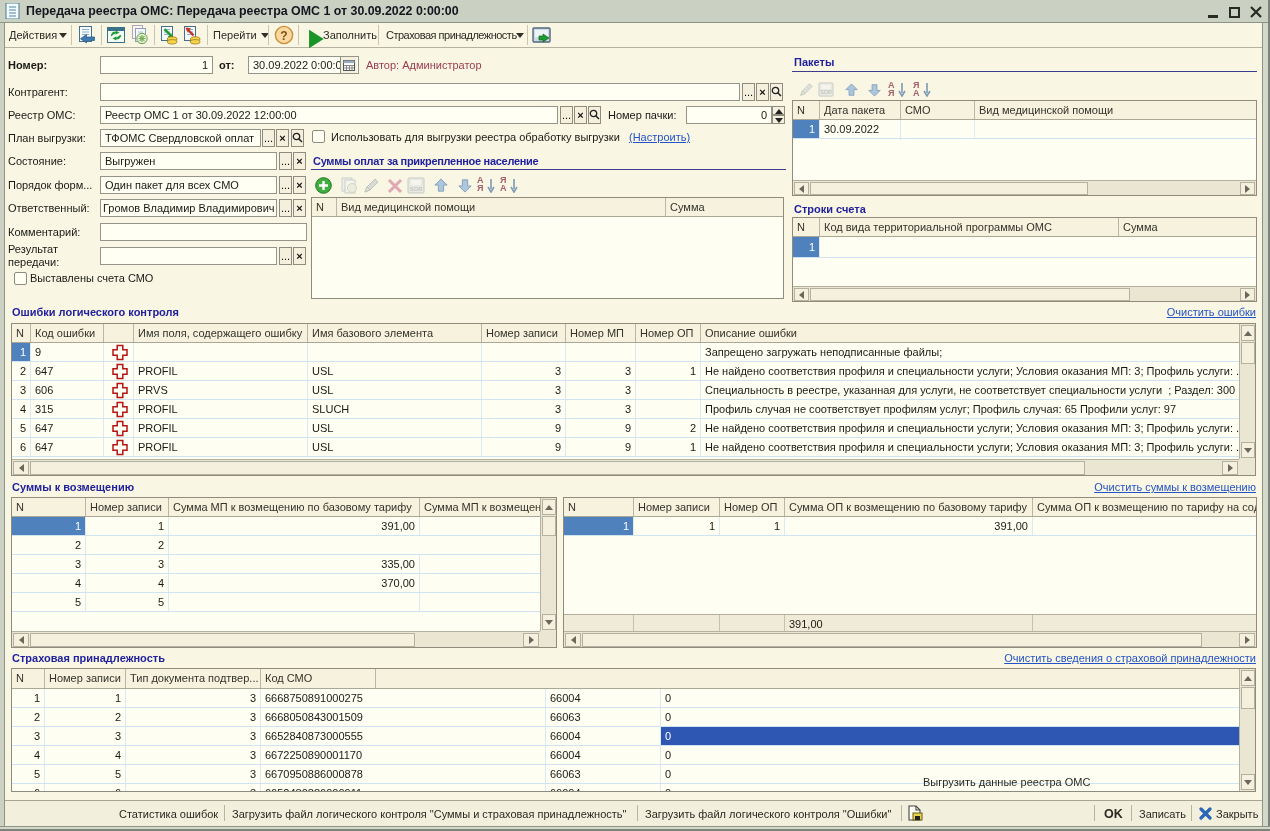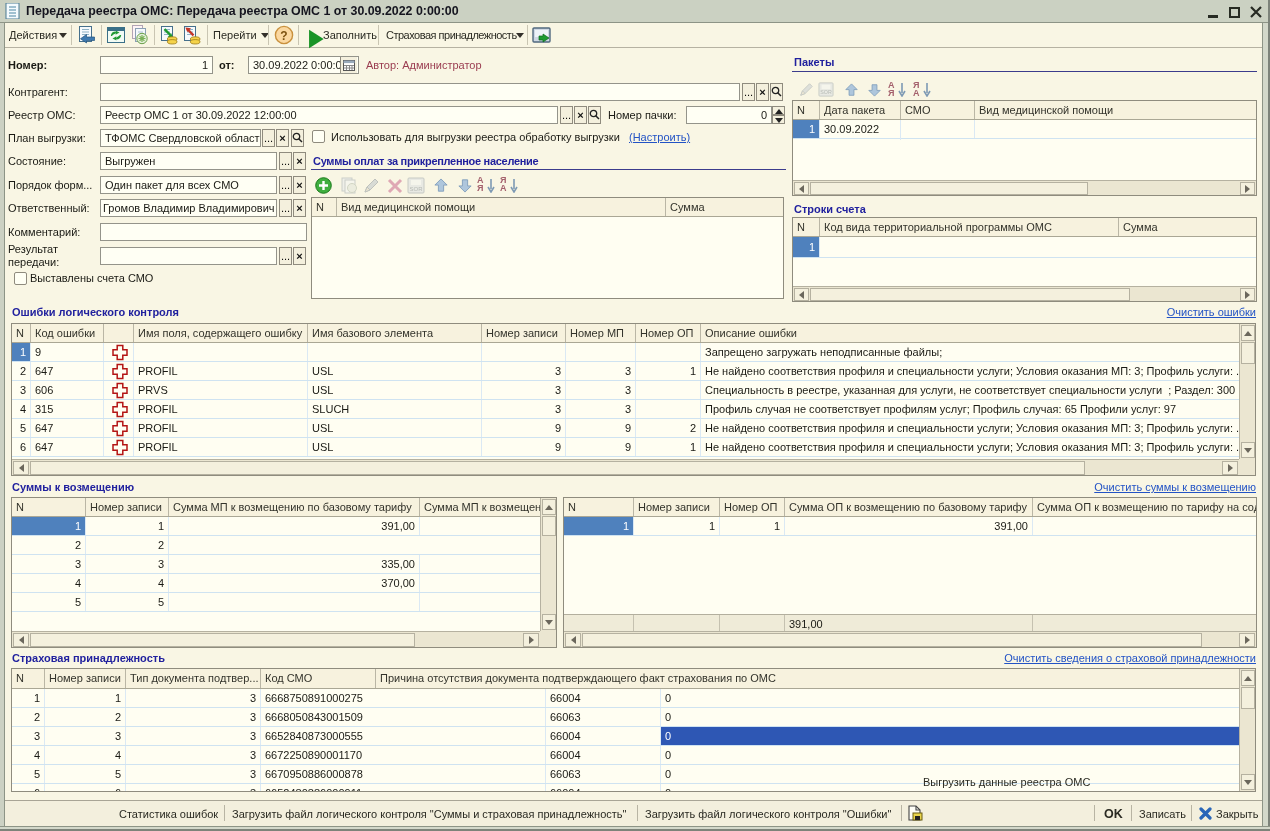--- a/index.html
+++ b/index.html
@@ -168,21 +168,21 @@
     <div class="lbl" style="left:608px;top:109px">Номер пачки:</div>
     <div class="inp rn" style="left:686px;top:106px;width:86px;text-align:right">0</div>
     <div class="ab" style="left:772px;top:106px;width:13px;height:9px;background:#f4f0dd;border:1px solid #8f8b7e">
         <div class="tu" style="margin:2px auto 0;border-bottom-color:#222"></div>
       </div>
     <div class="ab" style="left:772px;top:115px;width:13px;height:9px;background:#f4f0dd;border:1px solid #8f8b7e">
         <div class="td2" style="margin:2px auto 0;border-top-color:#222"></div>
       </div>
 
     <div class="lbl" style="left:8px;top:132px">План выгрузки:</div>
-    <div class="inp" style="left:100px;top:129px;width:161px">ТФОМС Свердловской област</div>
+    <div class="inp" style="left:100px;top:129px;width:161px">ТФОМС Свердловской оплат</div>
     <div class="fb" style="left:262px;top:129px">...</div>
     <div class="fb" style="left:276px;top:129px;font-weight:bold">×</div>
     <div class="fb" style="left:291px;top:129px"><svg width="11" height="11" viewBox="0 0 11 11" style="margin-top:2px">
           <circle cx="4.5" cy="4.5" r="3.2" fill="none" stroke="#222" stroke-width="1.3"></circle>
           <line x1="7" y1="7" x2="10" y2="10" stroke="#222" stroke-width="1.5"></line>
         </svg></div>
     <div class="ab" style="left:312px;top:130px;width:13px;height:13px;background:#fffff4;border:1px solid #8f8b7e;border-radius:2px"></div>
     <div class="lbl" style="left:331px;top:131px">Использовать для выгрузки реестра обработку выгрузки</div>
     <div class="lbl link" style="left:629px;top:131px">(Настроить)</div>
 
@@ -543,21 +543,20 @@
 
   <div id="insurance">
     <div class="lbl navy" style="left:12px;top:652px">Страховая принадлежность</div>
     <div class="lbl link" style="right:14px;top:652px">Очистить сведения о страховой принадлежности</div>
     <div class="tbl" style="left:11px;top:668px;width:1245px;height:124px">
       <div class="hr" style="height:20px;line-height:19px">
           <div class="hc" style="width:33px">N</div>
           <div class="hc" style="width:81px">Номер записи</div>
           <div class="hc" style="width:135px">Тип документа подтвер...</div>
           <div class="hc" style="width:115px">Код СМО</div>
-          <div class="hc" style="width:578px;border-right:none">Причина отсутствия документа подтверждающего факт страхования по ОМС</div>
         </div>
       <div class="r">
           <div class="c rn" style="width:33px">1</div>
           <div class="c rn" style="width:81px">1</div>
           <div class="c rn" style="width:135px">3</div>
           <div class="c" style="width:285px">6668750891000275</div>
           <div class="c" style="width:115px">66004</div>
           <div class="c" style="width:578px;border-right:none">0</div>
         </div>
       <div class="r">

